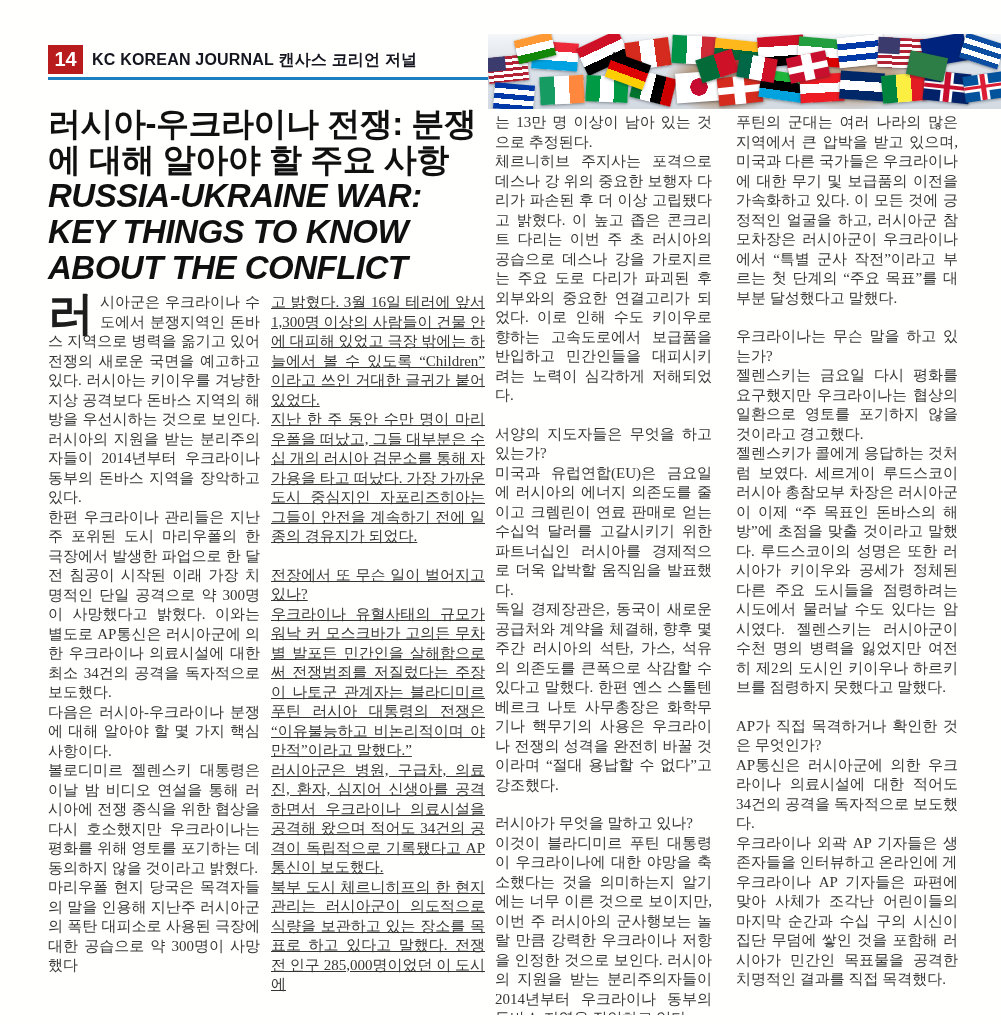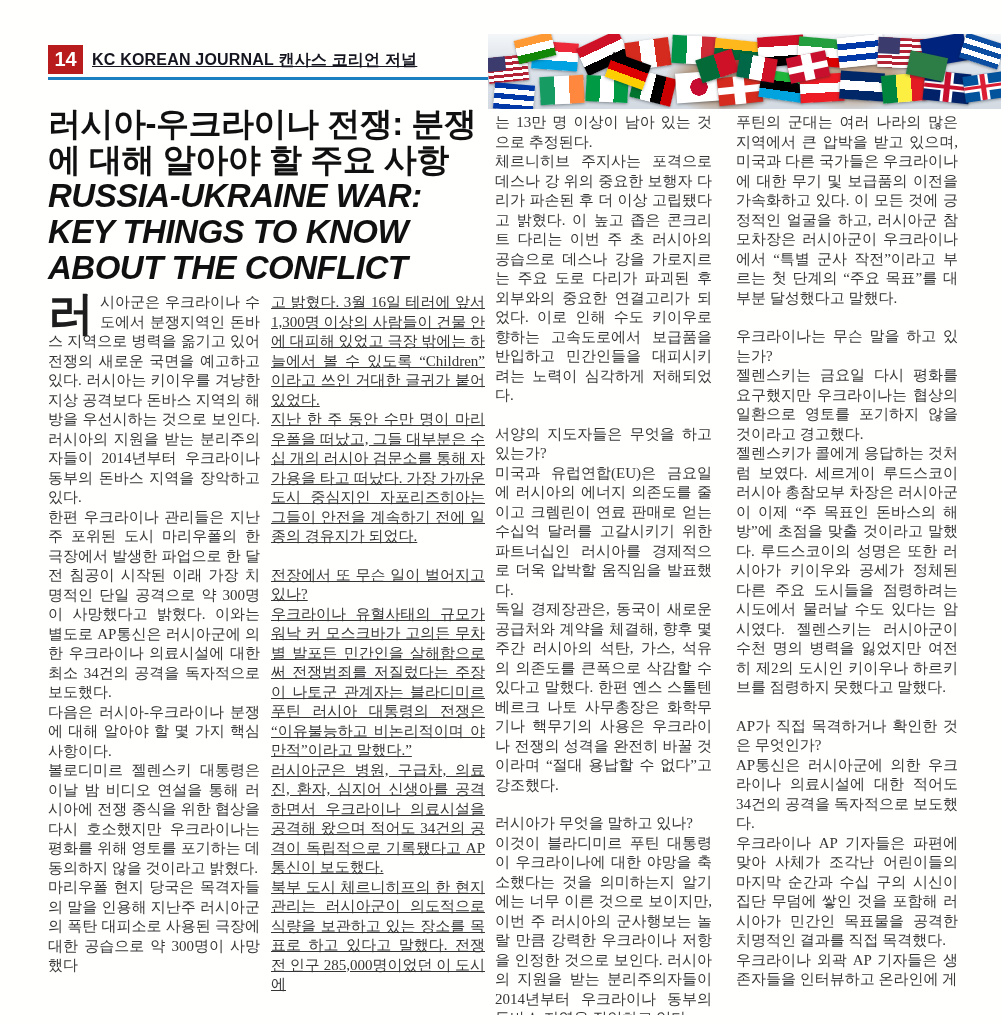--- a/index.html
+++ b/index.html
@@ -4,21 +4,21 @@
 <style>
   html,body{margin:0;padding:0;background:#ffffff;}
   .page{position:relative;width:1001px;height:1024px;background:#fffffe;overflow:hidden;
         font-family:"Liberation Serif","DejaVu Serif",serif;color:#2e2e2e;}
   
   .masthead{position:absolute;left:48px;top:45px;width:445px;height:33px;}
   .pagenum{position:absolute;left:0;top:0;width:35px;height:29px;background:#b91c1c;color:#fff;
            font-family:"Liberation Sans","DejaVu Sans",sans-serif;font-weight:bold;font-size:20px;
            display:flex;align-items:center;justify-content:center;}
   .mast-title{position:absolute;left:44px;top:5px;font-family:"Liberation Sans","DejaVu Sans",sans-serif;
-              font-weight:bold;font-size:16px;color:#15151f;letter-spacing:.2px;white-space:nowrap;text-decoration:underline;}
+              font-weight:bold;font-size:16px;color:#15151f;letter-spacing:.2px;white-space:nowrap;}
   .mast-rule{position:absolute;left:48px;top:77px;width:445px;height:3px;background:#1b7fc0;}
   
   .headline{position:absolute;left:48px;top:84px;width:447px;
             font-family:"Liberation Sans","DejaVu Sans",sans-serif;font-weight:800;
             font-size:33px;line-height:36px;color:#101010;letter-spacing:-.5px;}
   .headline .en{font-style:italic;margin-top:26px;}
   
   .flags-photo{position:absolute;left:488px;top:34px;width:513px;height:75px;overflow:hidden;
      background:
        radial-gradient(60px 34px at 46% 62%, #b2977f 0 60%, rgba(178,151,127,0) 100%),
@@ -108,17 +108,17 @@
       <p class="subhead">러시아가 무엇을 말하고 있나?</p>
       <p class="body">이것이 블라디미르 푸틴 대통령이 우크라이나에 대한 야망을 축소했다는 것을 의미하는지 알기에는 너무 이른 것으로 보이지만, 이번 주 러시아의 군사행보는 놀랄 만큼 강력한 우크라이나 저항을 인정한 것으로 보인다. 러시아의 지원을 받는 분리주의자들이 2014년부터 우크라이나 동부의 돈바스 지역을 장악하고 있다.</p>
     </div>
   <div class="col" id="col4">
       <p class="body">푸틴의 군대는 여러 나라의 많은 지역에서 큰 압박을 받고 있으며, 미국과 다른 국가들은 우크라이나에 대한 무기 및 보급품의 이전을 가속화하고 있다. 이 모든 것에 긍정적인 얼굴을 하고, 러시아군 참모차장은 러시아군이 우크라이나에서 “특별 군사 작전”이라고 부르는 첫 단계의 “주요 목표”를 대부분 달성했다고 말했다.</p>
       <p class="subhead">우크라이나는 무슨 말을 하고 있는가?</p>
       <p class="body">젤렌스키는 금요일 다시 평화를 요구했지만 우크라이나는 협상의 일환으로 영토를 포기하지 않을 것이라고 경고했다.</p>
       <p class="body">젤렌스키가 콜에게 응답하는 것처럼 보였다. 세르게이 루드스코이 러시아 총참모부 차장은 러시아군이 이제 “주 목표인 돈바스의 해방”에 초점을 맞출 것이라고 말했다. 루드스코이의 성명은 또한 러시아가 키이우와 공세가 정체된 다른 주요 도시들을 점령하려는 시도에서 물러날 수도 있다는 암시였다. 젤렌스키는 러시아군이 수천 명의 병력을 잃었지만 여전히 제2의 도시인 키이우나 하르키브를 점령하지 못했다고 말했다.</p>
       <p class="subhead">AP가 직접 목격하거나 확인한 것은 무엇인가?</p>
       <p class="body">AP통신은 러시아군에 의한 우크라이나 의료시설에 대한 적어도 34건의 공격을 독자적으로 보도했다.</p>
+      <p class="body">우크라이나 외곽 AP 기자들은 생존자들을 인터뷰하고 온라인에 게</p>
       <p class="body">우크라이나 AP 기자들은 파편에 맞아 사체가 조각난 어린이들의 마지막 순간과 수십 구의 시신이 집단 무덤에 쌓인 것을 포함해 러시아가 민간인 목표물을 공격한 치명적인 결과를 직접 목격했다.</p>
-      <p class="body">우크라이나 외곽 AP 기자들은 생존자들을 인터뷰하고 온라인에 게</p>
     </div>
 
 </div>
 
 </body></html>

